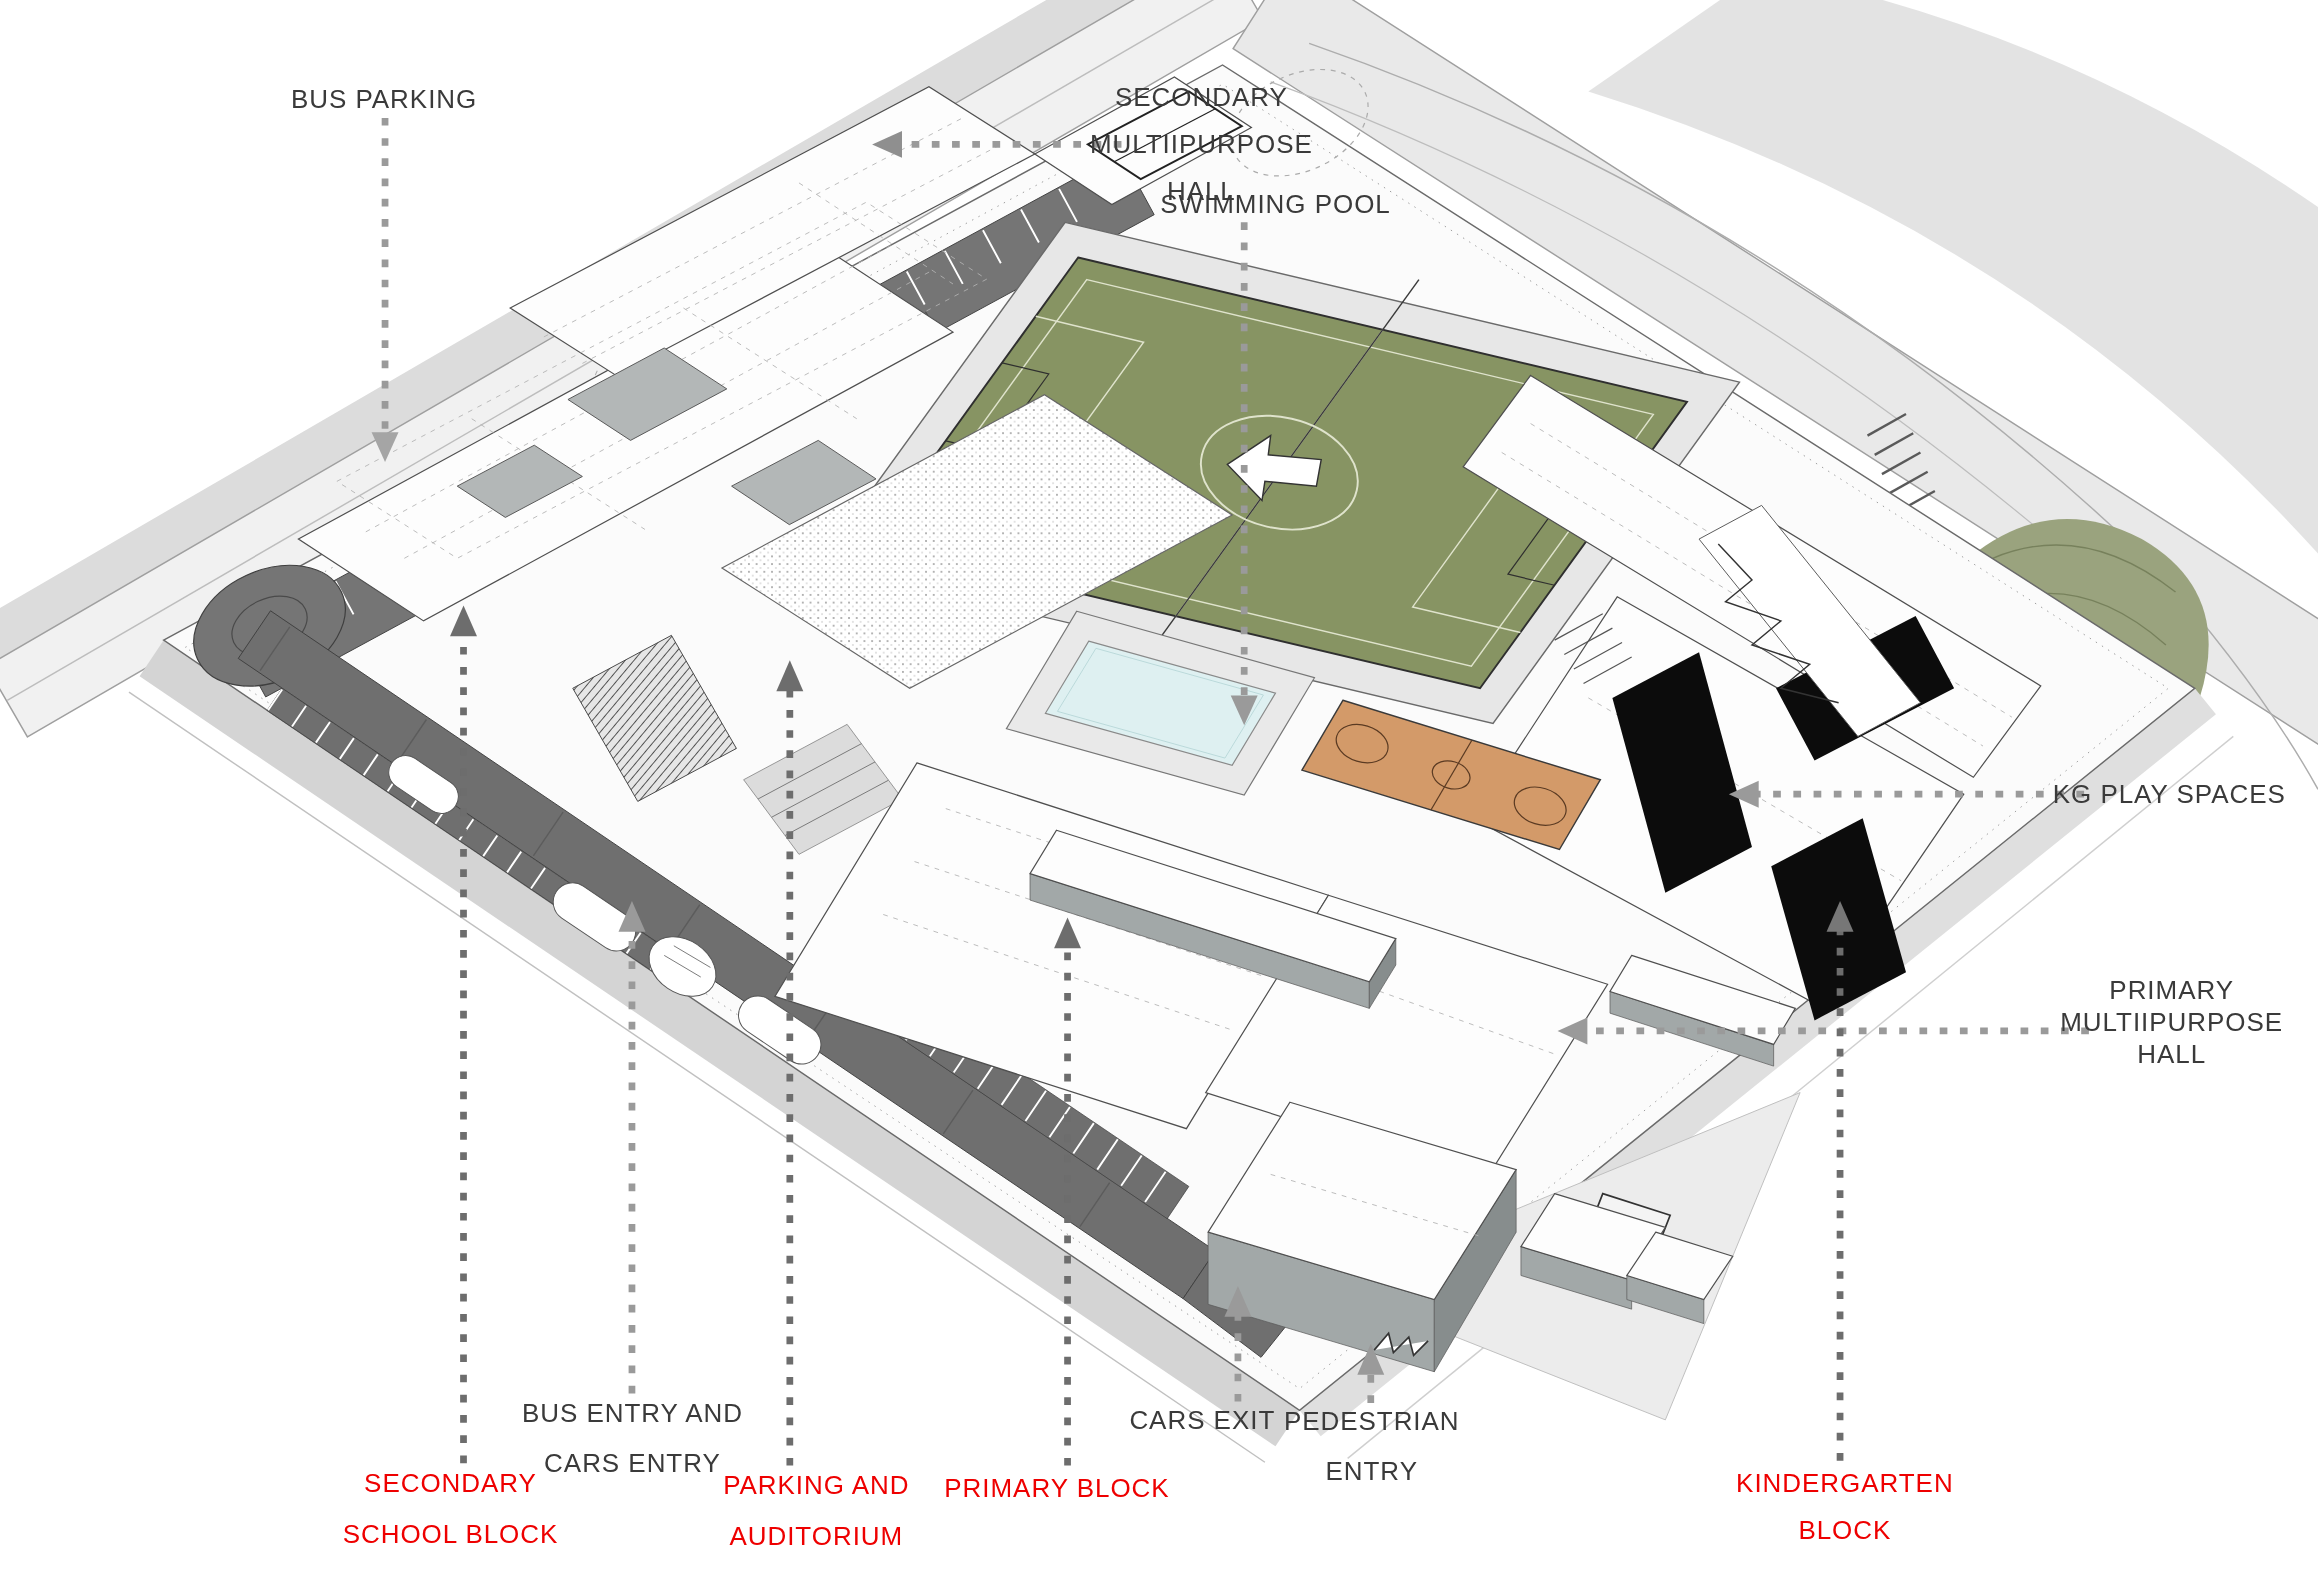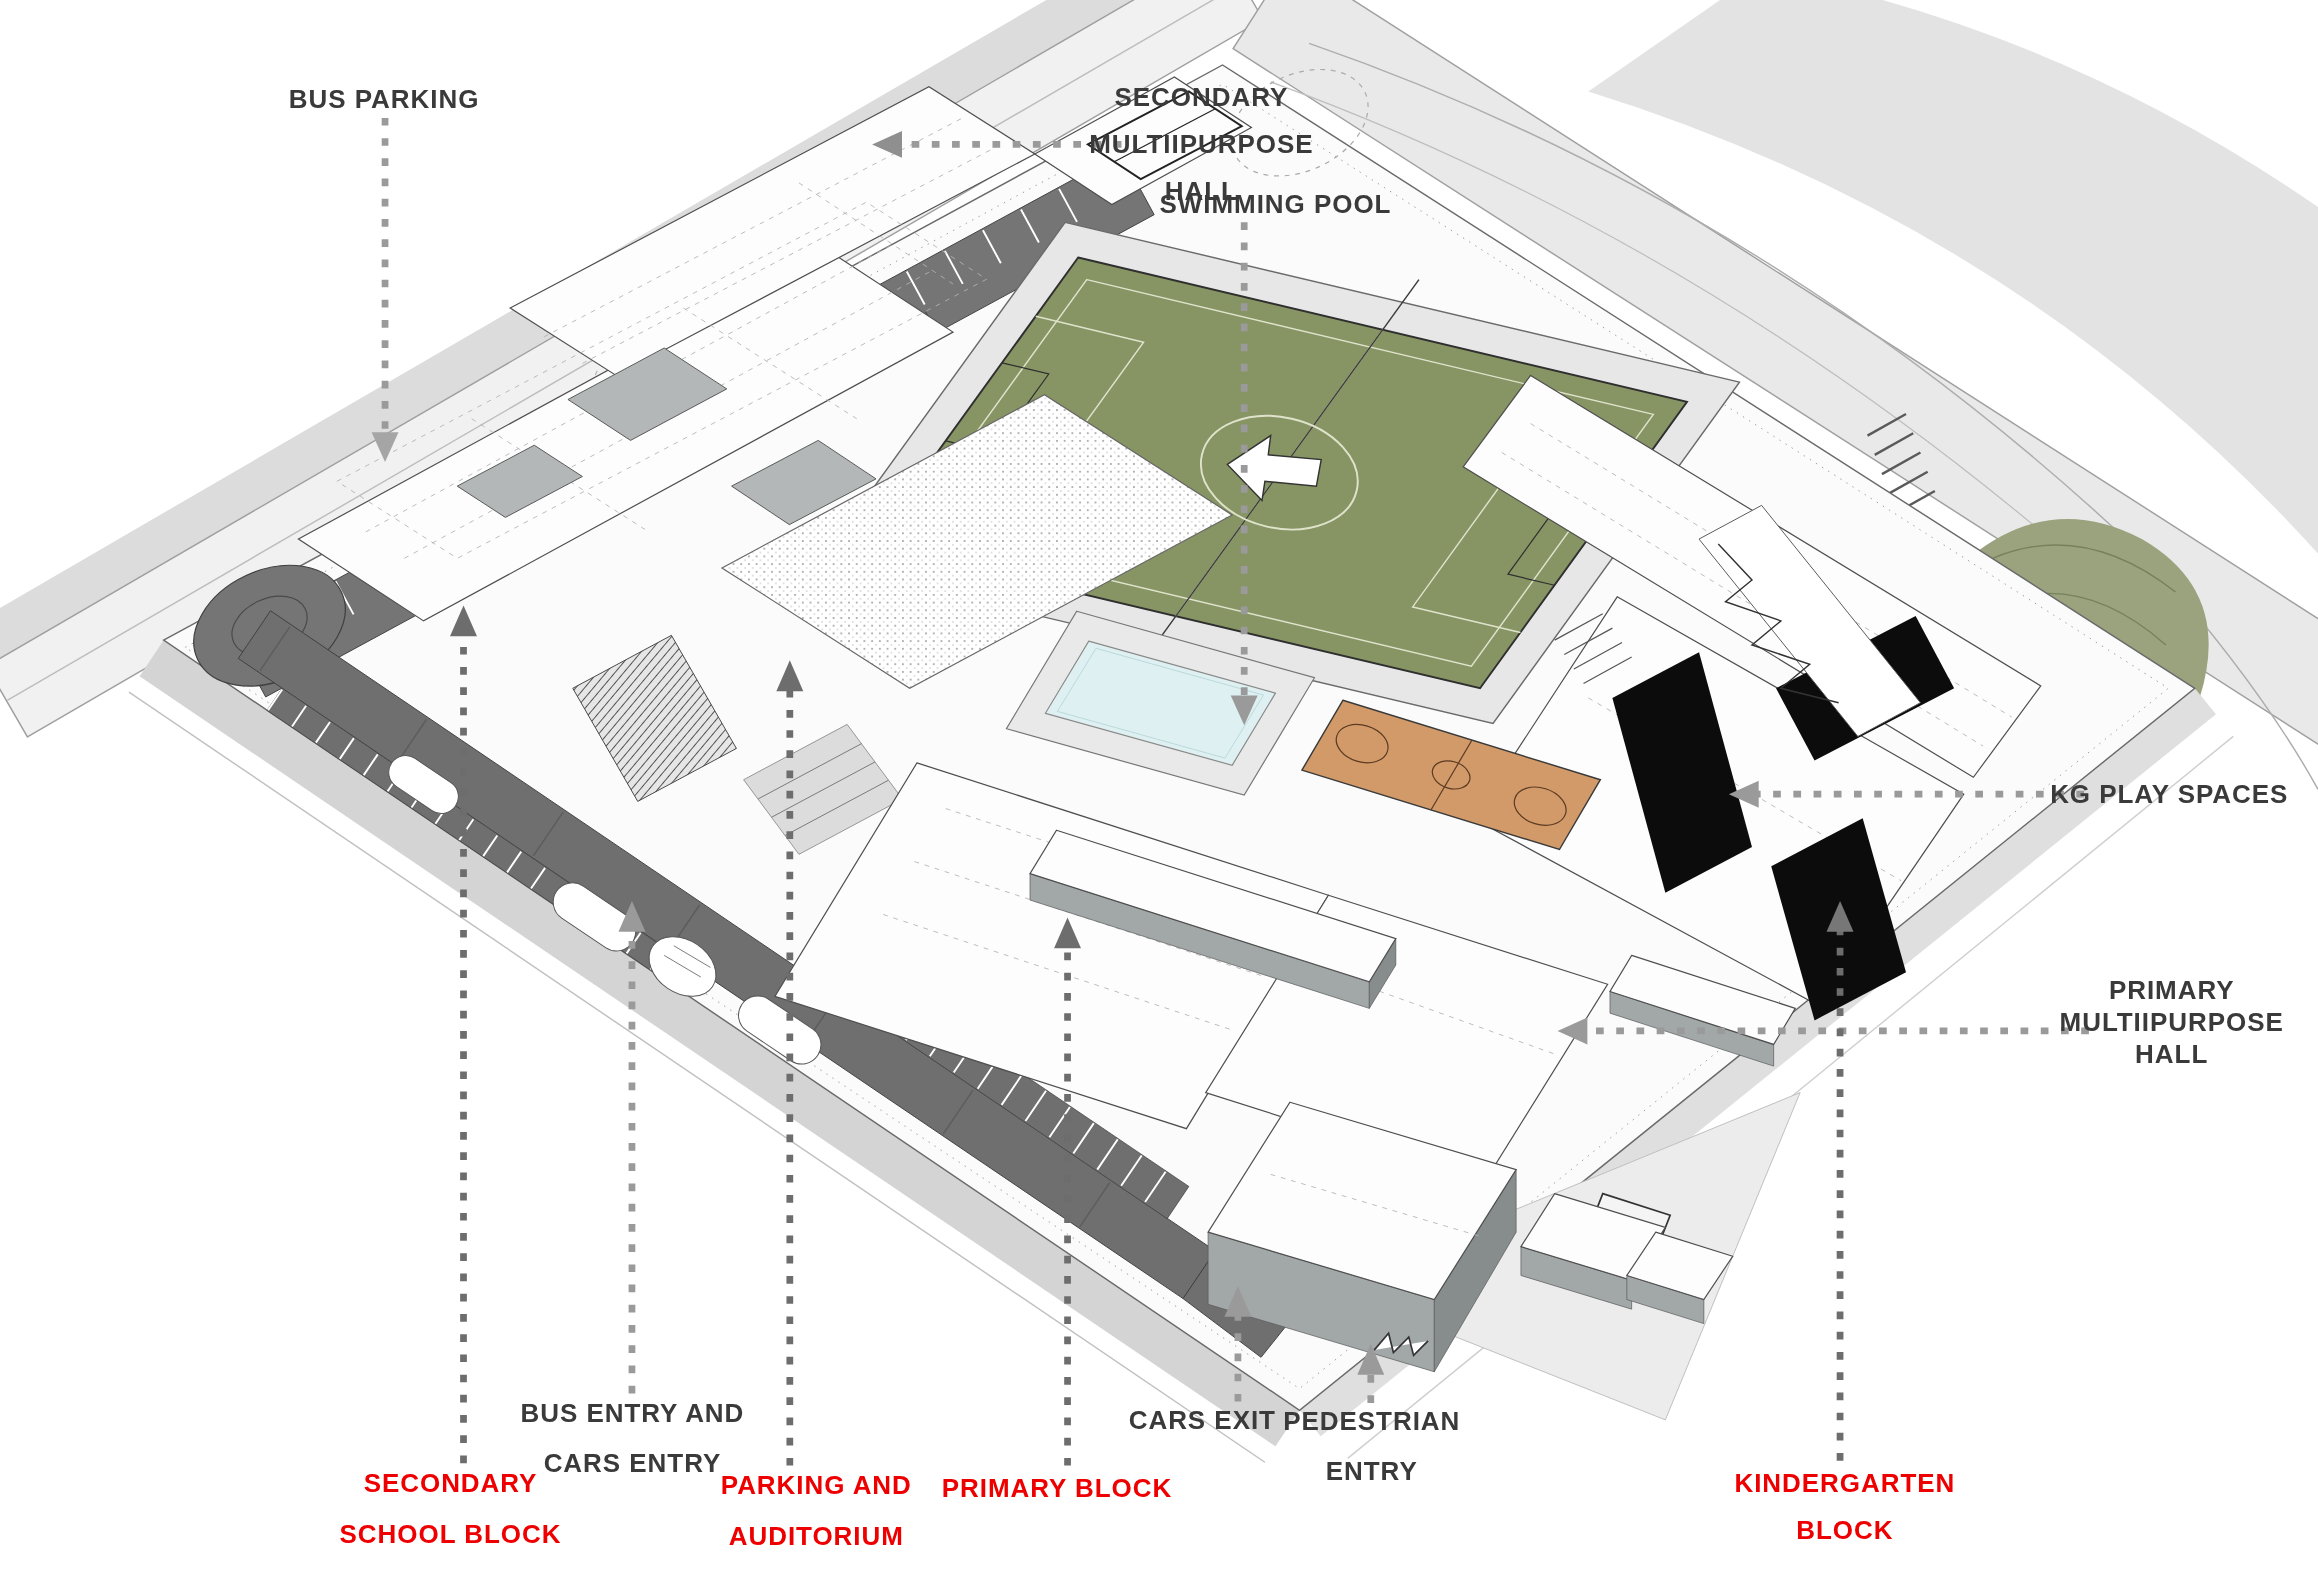--- a/index.html
+++ b/index.html
@@ -1,16 +1,16 @@
 <!DOCTYPE html>
 <html style="font-size:7.7px"><head>
 <meta charset="utf-8">
 <style>
   html,body{margin:0;padding:0;background:#ffffff;}
-  .stage{width:100%;max-width:100%;font-weight:bold;}
+  .stage{width:100%;max-width:100%;}
   svg{display:block;width:100%;height:auto;background:#ffffff;}
   text{font-family:"Liberation Sans",sans-serif;letter-spacing:2px;}
   .lbl{fill:#3a3a3a;font-size:54px;}
   .lbl-red{fill:#ee0000;font-size:54px;}
   .leader-light{stroke:#9a9a9a;stroke-width:14;stroke-dasharray:16 26;fill:none;}
   .leader-dark{stroke:#6d6d6d;stroke-width:14;stroke-dasharray:16 26;fill:none;}
   .roof{fill:#fdfdfd;stroke:#4f4f4f;stroke-width:2.5;}
   .wire{stroke:#b3b3b3;stroke-width:1.8;stroke-dasharray:10 12;fill:none;}
   .wall{fill:#a2a8a8;stroke:#5a5a5a;stroke-width:1.5;}
   .wall-dk{fill:#878d8d;stroke:#5a5a5a;stroke-width:1.5;}

